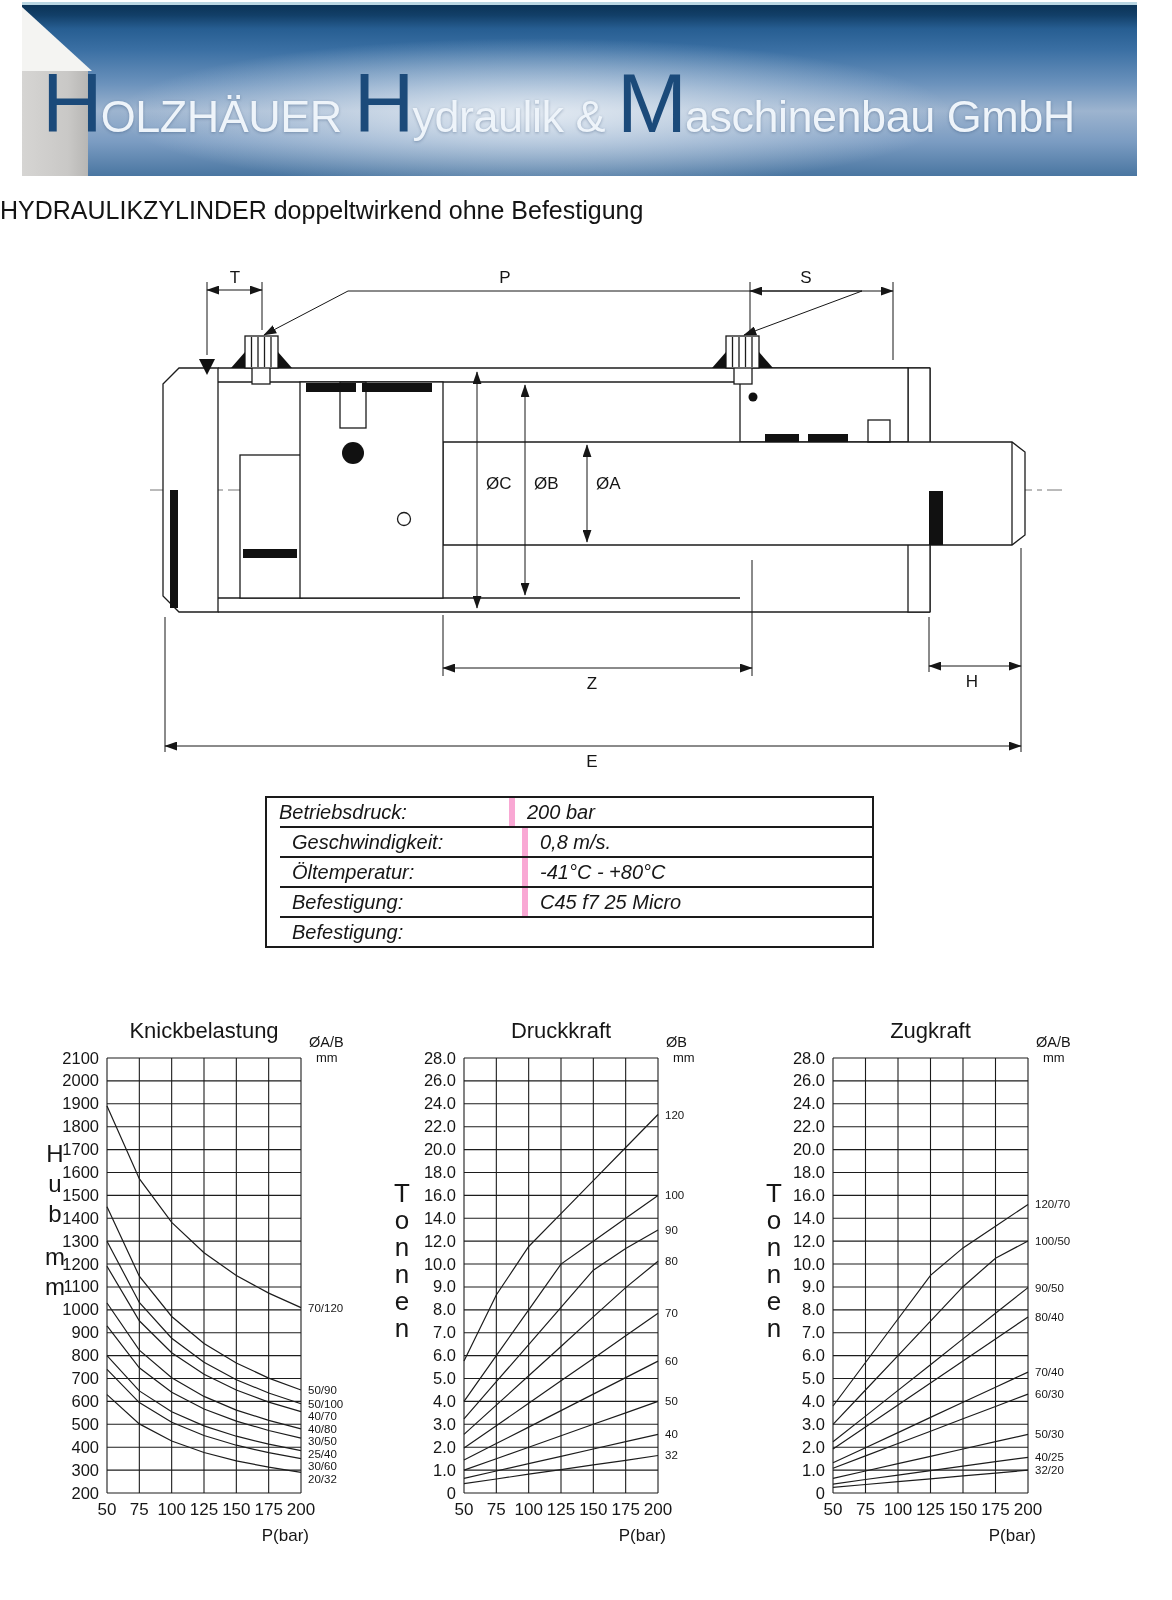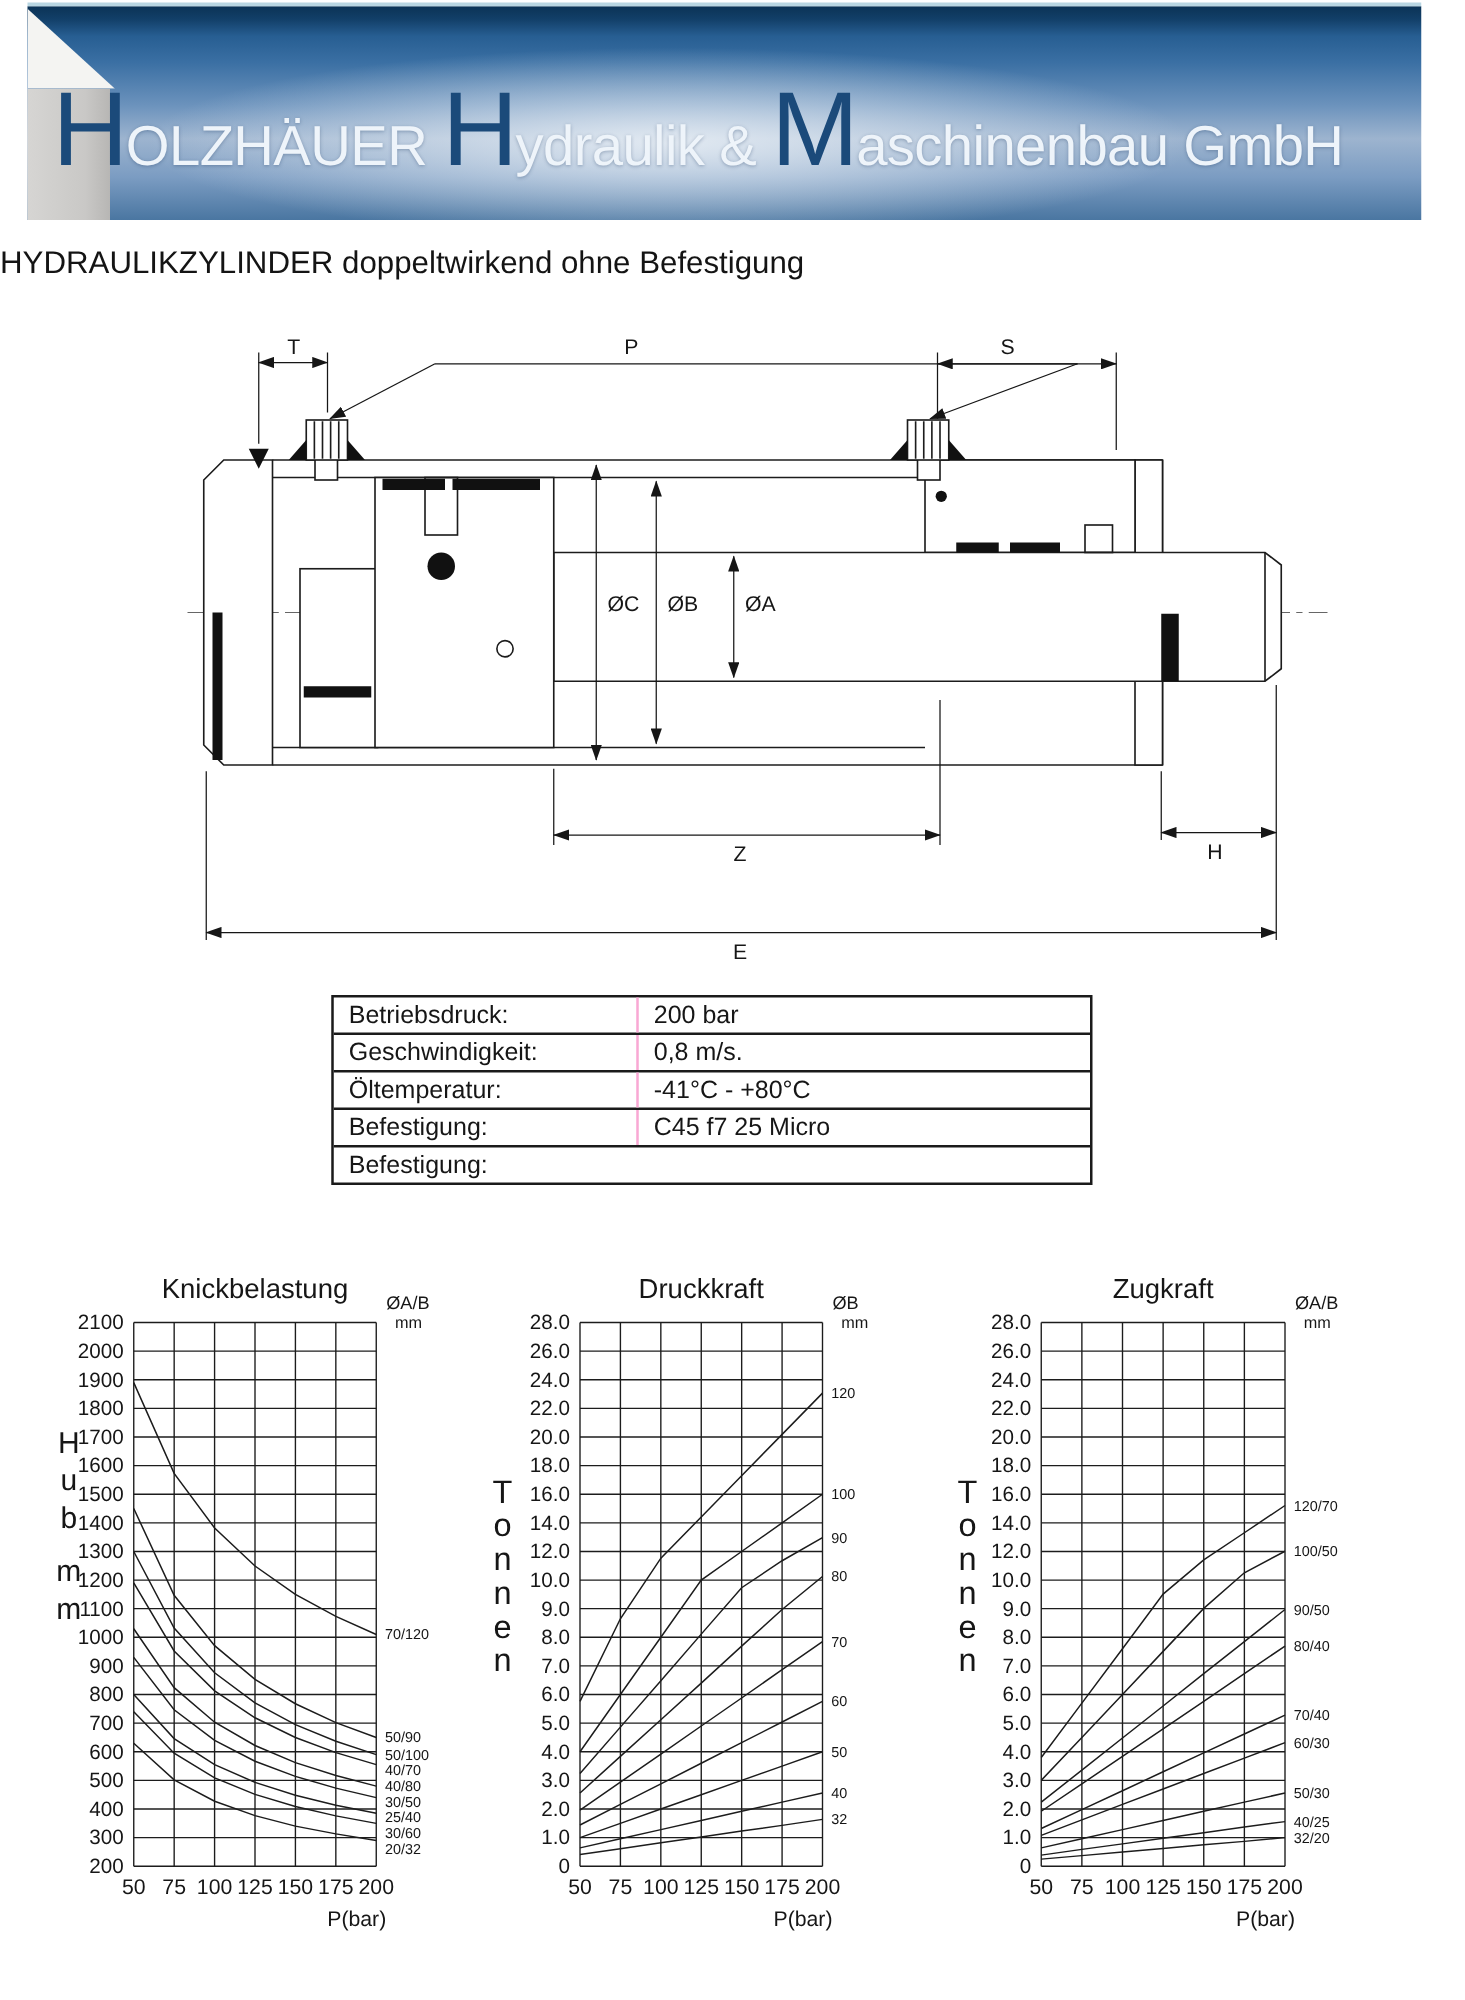--- a/index.html
+++ b/index.html
@@ -26,23 +26,23 @@
     font-size:25px;font-weight:500;color:#141414;letter-spacing:0;}
 
   
   #drawing-svg{position:absolute;left:0;top:255px;width:1172px;height:530px;}
   #charts-svg{position:absolute;left:0;top:990px;width:1172px;height:570px;}
   svg text{font-family:"Liberation Sans",sans-serif;fill:#161616;}
 
   
   #specs{position:absolute;left:265px;top:796px;width:605px;border:2px solid #1a1a1a;}
   .spec-row{display:grid;grid-template-columns:242px 1fr;height:28px;}
-  .spec-row + .spec-row{border-top:2px solid #1a1a1a;}
-  .spec-cell{padding-left:12px;font-size:20px;line-height:28px;color:#161616;overflow:hidden;}
-  .spec-value{border-left:2px solid #f9a8d4;}
+  .spec-row + .spec-row{border-top:2px solid #1a1a1a;margin-left:13px;}
+  .spec-cell{padding-left:12px;font-size:20px;line-height:28px;color:#161616;overflow:hidden;font-style:italic;}
+  .spec-value{border-left:6px solid #f9a8d4;}
 </style>
 </head>
 <body>
 
 <div id="page">
 
   <div id="banner">
     <div class="roof"></div>
     <div class="column"></div>
     <div class="logo">

